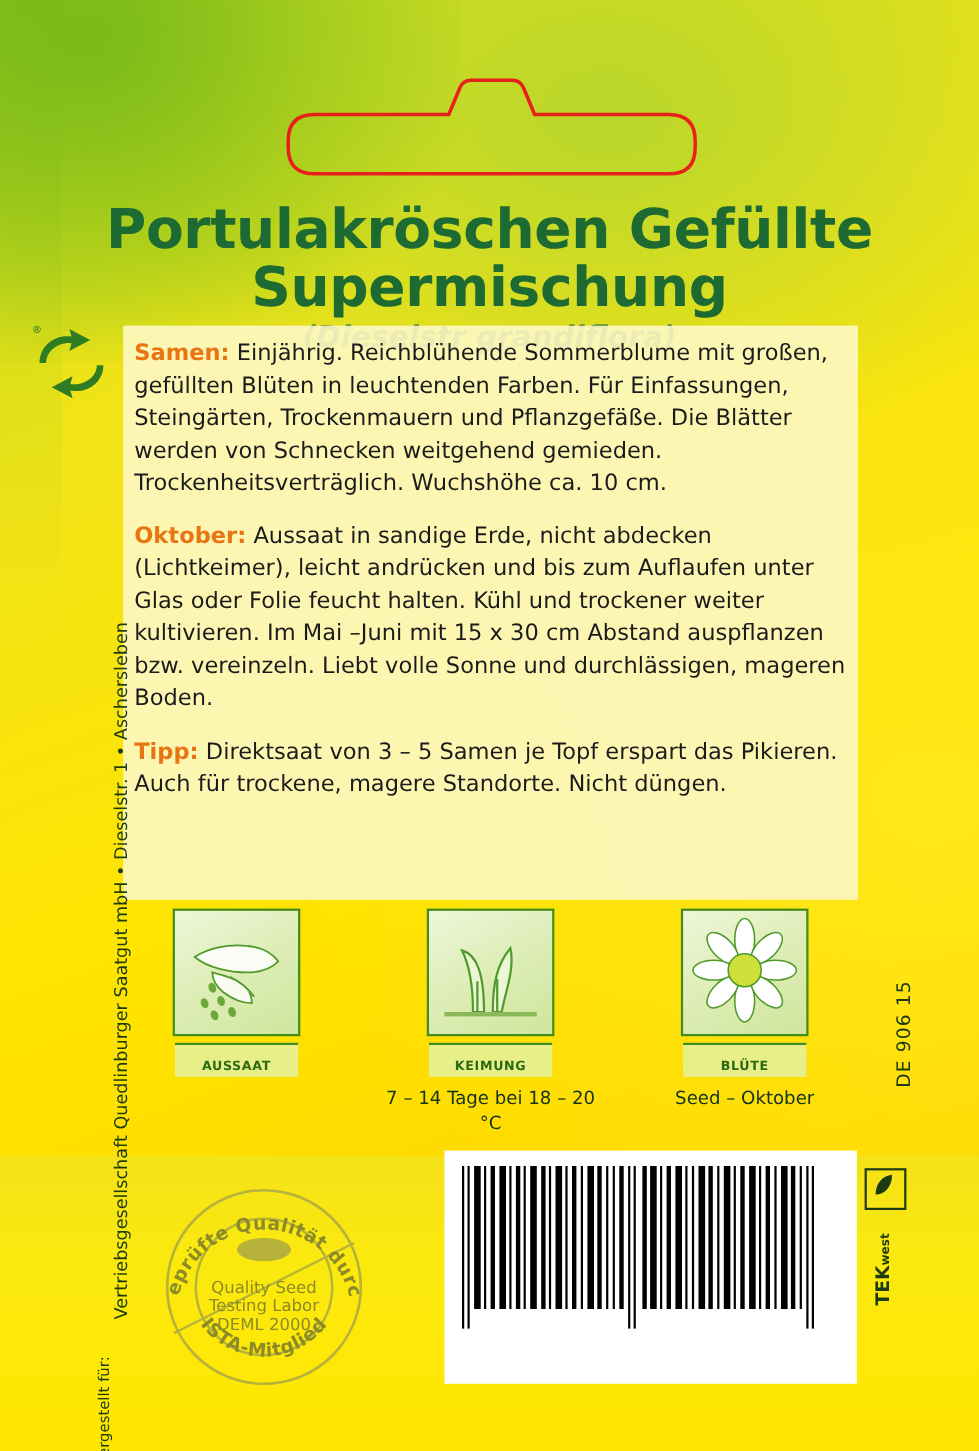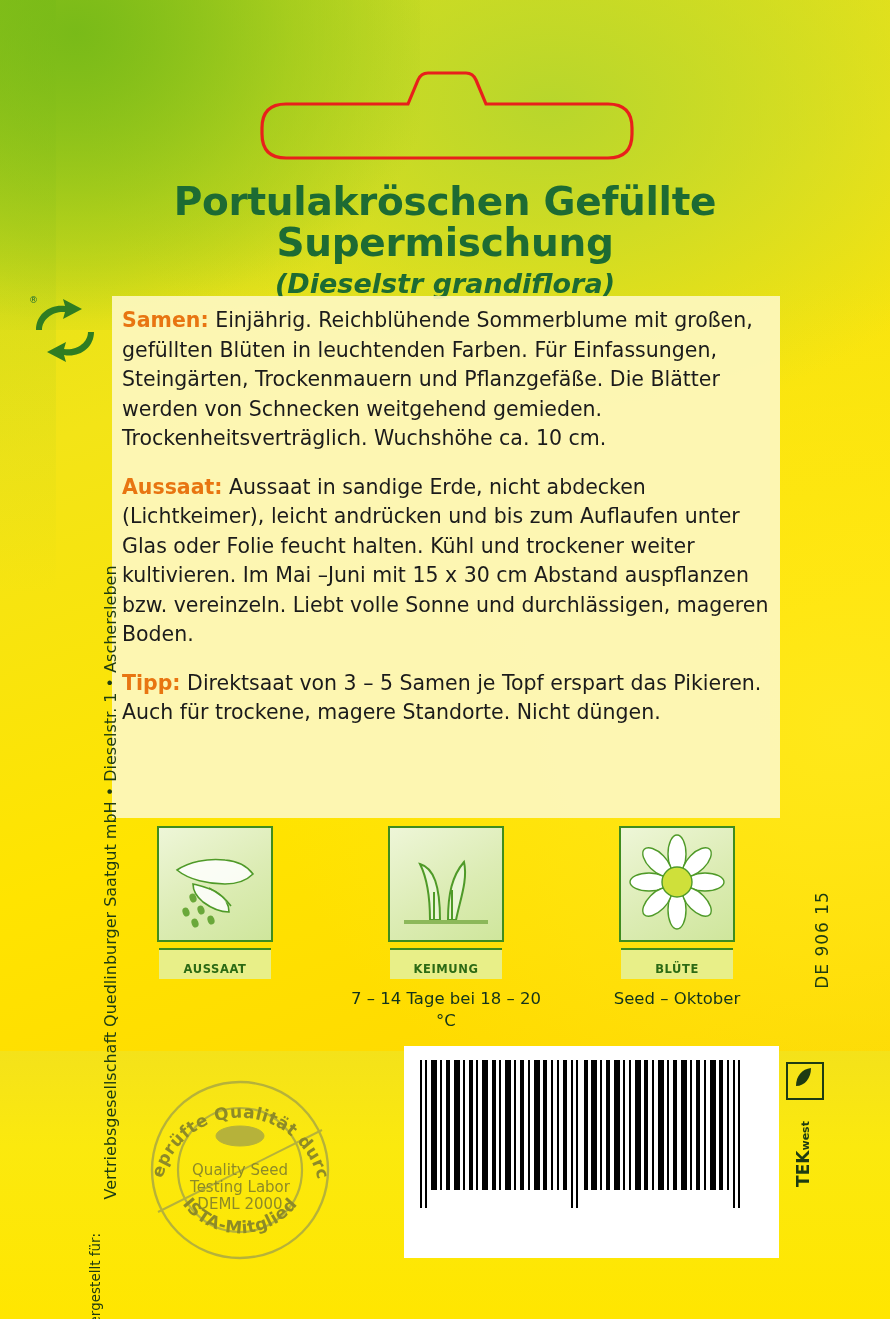--- a/index.html
+++ b/index.html
@@ -58,21 +58,21 @@
   }
 
   
   .title-block {
     position: absolute;
     left: 0; top: 182px;
     width: 890px;
     text-align: center;
   }
   .title-main {
-    font-size: 39px;
+    font-size: 50px;
     font-weight: bold;
     color: #1d6b33;
     letter-spacing: -0.3px;
     line-height: 1.05;
   }
   .title-latin {
     font-size: 27px;
     font-weight: bold;
     color: #1d6b33;
     font-style: italic;
@@ -296,21 +296,21 @@
     </svg>
   </div>
 
   <div class="info-box"></div>
   <div class="info-inner">
     <div class="para">
       <span class="lbl info">Samen:</span>
       <span>Einjährig. Reichblühende Sommerblume mit großen, gefüllten Blüten in leuchtenden Farben. Für Einfassungen, Steingärten, Trockenmauern und Pflanzgefäße. Die Blätter werden von Schnecken weitgehend gemieden. Trockenheitsverträglich. Wuchshöhe ca. 10 cm.</span>
     </div>
     <div class="para">
-      <span class="lbl">Aussaat:</span>
+      <span class="lbl">Oktober:</span>
       <span>Aussaat in sandige Erde, nicht abdecken (Lichtkeimer), leicht andrücken und bis zum Auflaufen unter Glas oder Folie feucht halten. Kühl und trockener weiter kultivieren. Im Mai –Juni mit 15 x 30 cm Abstand auspflanzen bzw. vereinzeln. Liebt volle Sonne und durchlässigen, mageren Boden.</span>
     </div>
     <div class="para">
       <span class="lbl">Tipp:</span>
       <span>Direktsaat von 3 – 5 Samen je Topf erspart das Pikieren. Auch für trockene, magere Standorte. Nicht düngen.</span>
     </div>
   </div>
 
   <div class="icons-row">
 

